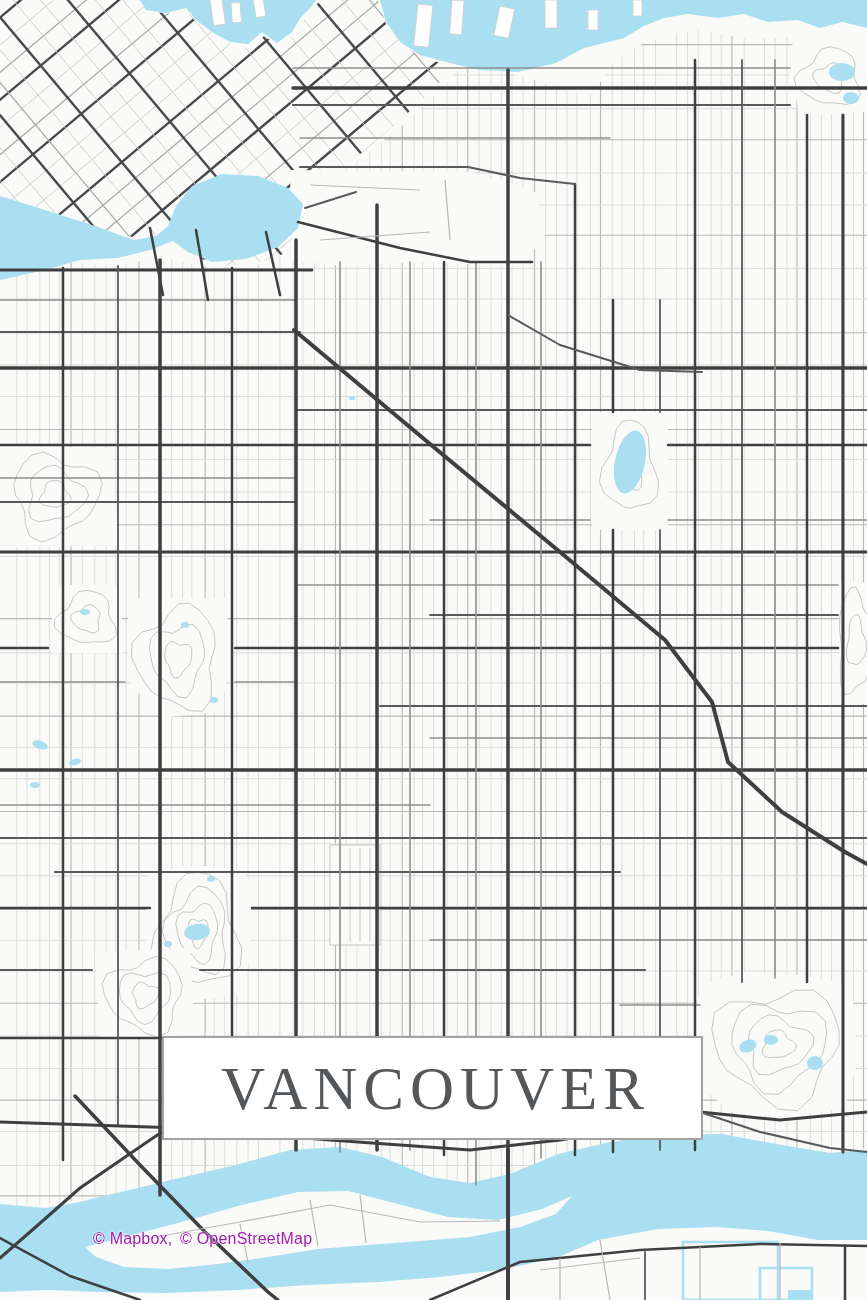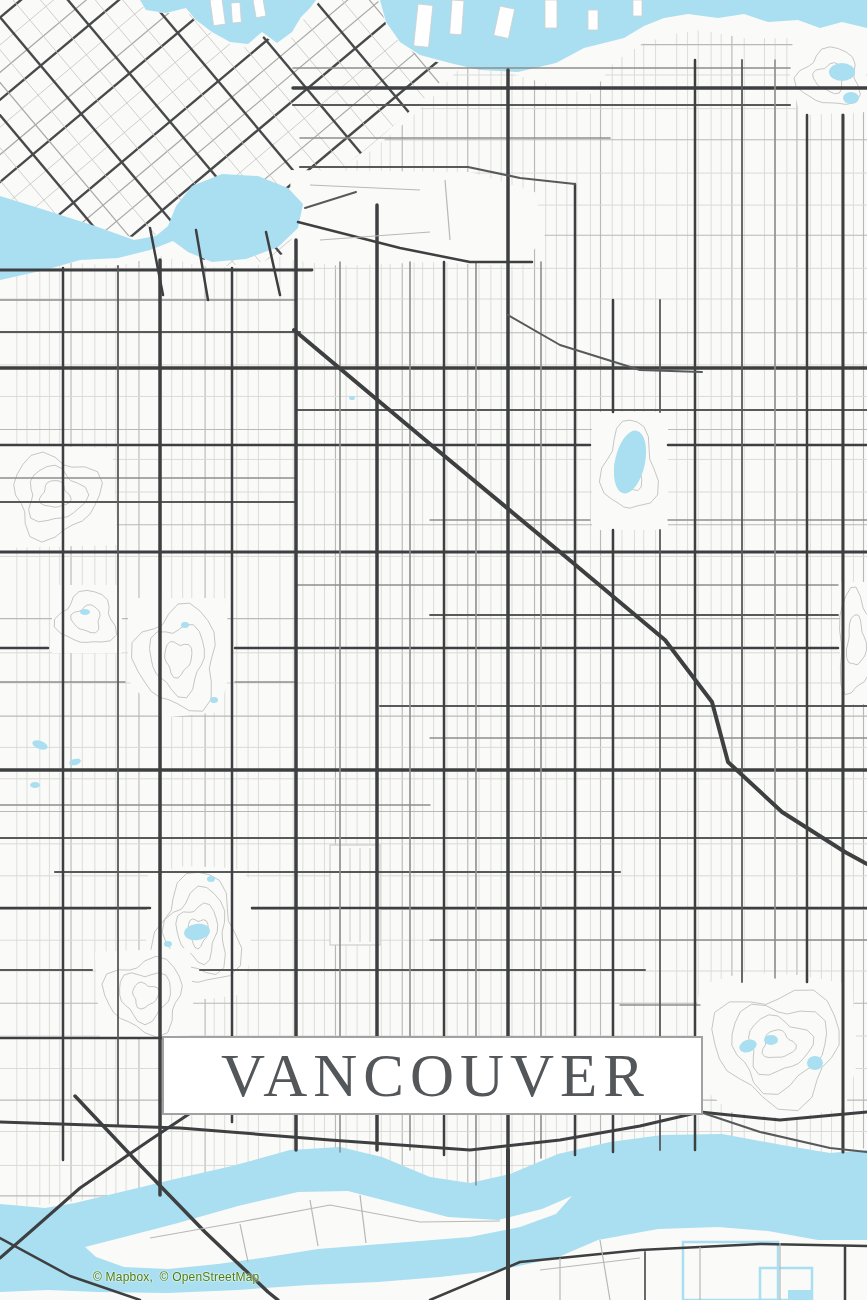--- a/index.html
+++ b/index.html
@@ -2,32 +2,32 @@
 <html><head>
 <meta charset="utf-8">
 <style>
   html,body{margin:0;padding:0;background:#e8e8e8;}
   .poster{
     position:relative;width:867px;height:1300px;overflow:hidden;
     background:#FAFAF8;font-family:"Liberation Sans",sans-serif;
   }
   #map-svg{position:absolute;left:0;top:0;width:867px;height:1300px;display:block;}
   .banner{
-    position:absolute;left:162px;top:1036px;width:541px;height:79px;
+    position:absolute;left:162px;top:1036px;width:541px;height:104px;
     background:#FFFFFF;border:2px solid #A2A2A2;box-sizing:border-box;
     display:flex;align-items:center;justify-content:center;
   }
   .banner .city-title{
     font-family:"Liberation Serif",serif;
     font-size:61px;letter-spacing:6px;color:#53575A;font-weight:400;
     white-space:nowrap;line-height:1;padding-left:6px;
   }
   .attribution{
-    position:absolute;left:93px;top:1270px;
-    font-size:12px;color:#4d7c0f;letter-spacing:.2px;
+    position:absolute;left:93px;top:1230px;
+    font-size:16px;color:#a21caf;letter-spacing:.2px;
     text-shadow:0 0 2px #fff,0 0 2px #fff;
     white-space:nowrap;
   }
   .attribution span{margin-right:3px;}
 </style>
 </head>
 <body>
 
 <div class="poster">
   <svg id="map-svg" xmlns="http://www.w3.org/2000/svg" viewBox="0 0 867 1300">

